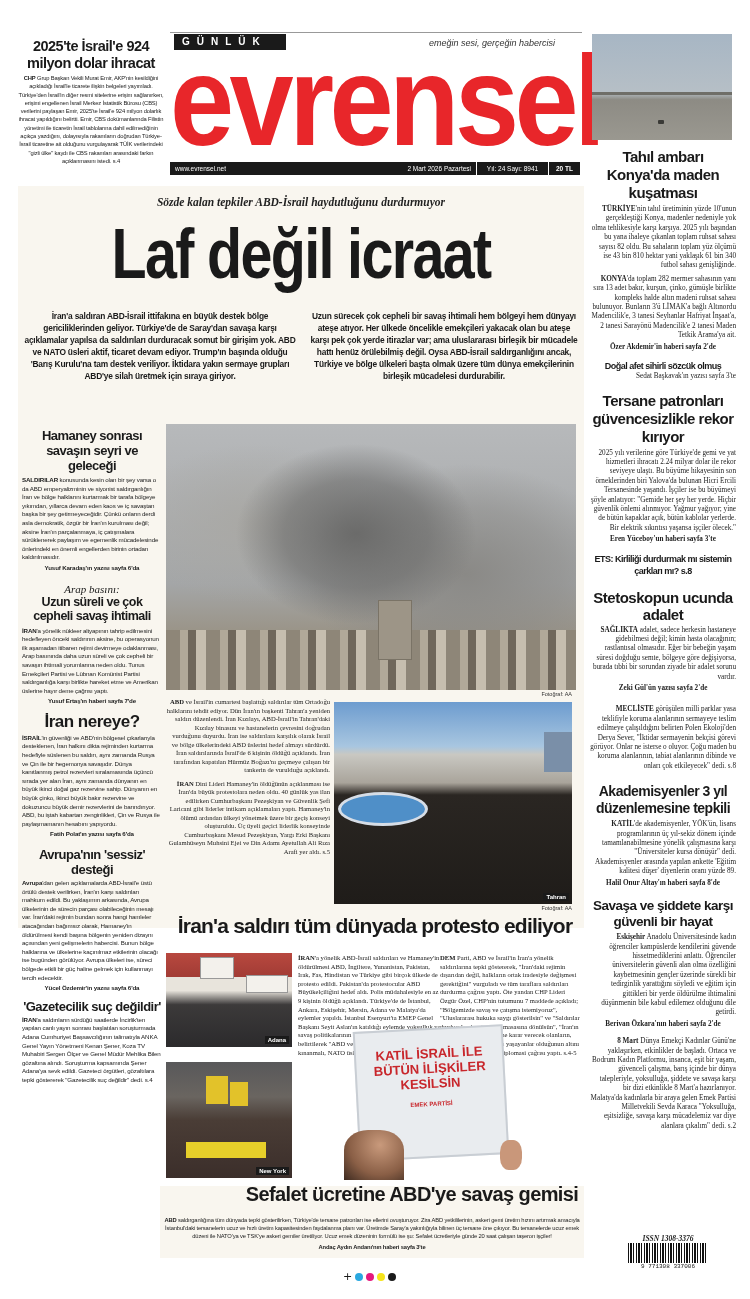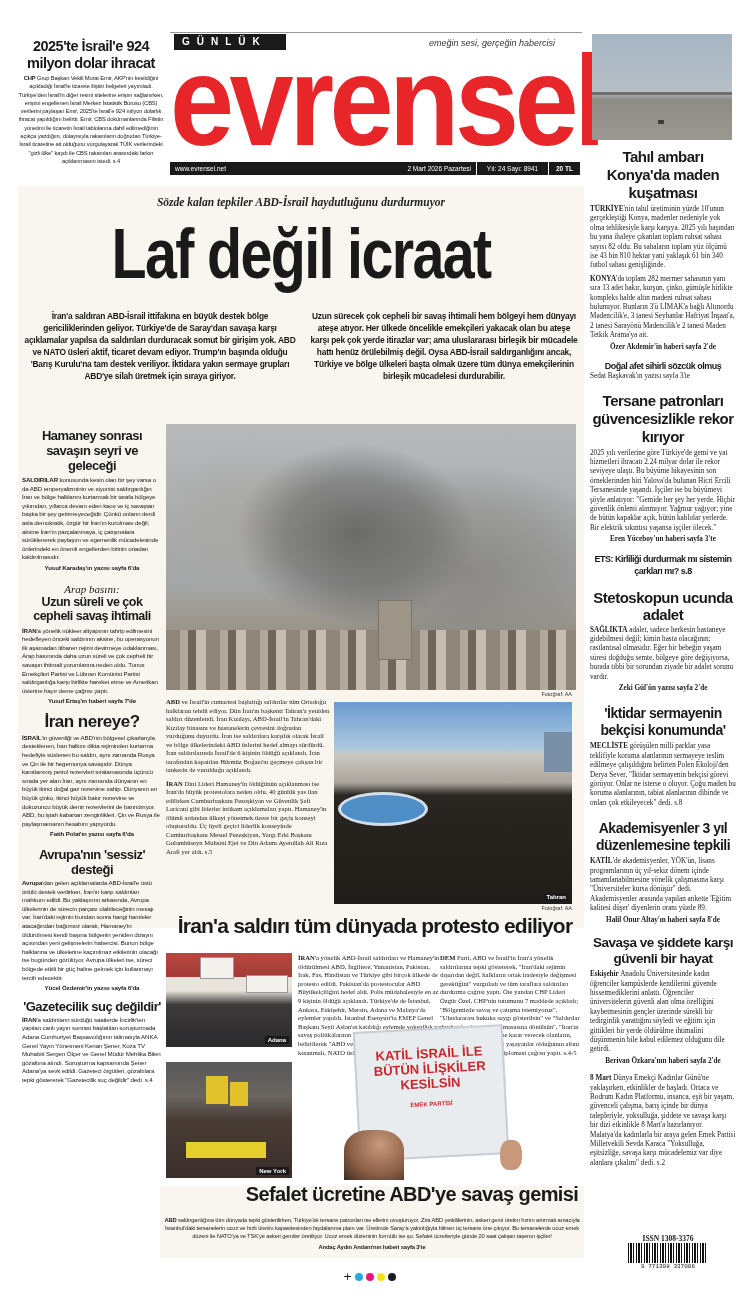--- a/index.html
+++ b/index.html
@@ -1,20 +1,20 @@
 <!DOCTYPE html>
 <html><head>
 <meta charset="utf-8">
 <style>
   * { box-sizing: border-box; margin: 0; padding: 0; }
   html, body { width: 750px; height: 1299px; background: #ffffff; overflow: hidden; }
   body { position: relative; font-family: "Liberation Serif", serif; color: #1a1a1a; }
   .abs { position: absolute; }
   .hl { font-family: "Liberation Sans", sans-serif; font-weight: bold; color: #1a1a1a; text-align: center; letter-spacing: -0.5px; }
-  .body-serif { font-family: "Liberation Serif", serif; font-size: 7.2px; line-height: 9.4px; text-align: left; color: #222; }
+  .body-serif { font-family: "Liberation Serif", serif; font-size: 7.2px; line-height: 9.4px; text-align: right; color: #222; }
   .body-sans { font-family: "Liberation Sans", sans-serif; font-size: 6.2px; line-height: 8.6px; text-align: left; color: #222; letter-spacing: -0.15px; }
   .lead { font-weight: bold; }
   .credit { font-weight: bold; text-align: center; }
   .cream { background: #f9f6ef; }
 
   
   #masthead-gunluk { left: 174px; top: 34px; width: 112px; height: 16px; background: #1a1a1a; color: #fff; font-family: "Liberation Sans", sans-serif; font-weight: bold; font-size: 10px; letter-spacing: 7px; line-height: 16px; padding-left: 8px; }
   #masthead-slogan { left: 400px; top: 38px; width: 155px; font-family: "Liberation Sans", sans-serif; font-style: italic; font-size: 9px; color: #333; text-align: right; }
   #masthead-logo { left: 170px; top: 42px; width: 412px; height: 118px; font-family: "Liberation Sans", sans-serif; font-weight: bold; font-size: 128px; line-height: 118px; color: #e8262a; letter-spacing: -5px; transform: scaleX(0.9); transform-origin: left center; white-space: nowrap; }
   #masthead-bar { left: 170px; top: 162px; width: 410px; height: 13px; background: #1a1a1a; color: #fff; font-family: "Liberation Sans", sans-serif; font-size: 6.5px; line-height: 13px; display: flex; }
@@ -188,36 +188,35 @@
     <div class="hl" style="font-size:9px; line-height:12px;">ETS: Kirliliği durdurmak mı sistemin çarkları mı? s.8</div>
   </div>
 
   <div style="margin-top:12px;">
     <div class="hl" style="font-size:15px; line-height:17px;">Stetoskopun ucunda adalet</div>
     <div class="body-serif" style="margin-top:3px;"><span class="lead">SAĞLIKTA</span><span> adalet, sadece herkesin hastaneye gidebilmesi değil; kimin hasta olacağının; rastlantısal olmasıdır. Eğer bir bebeğin yaşam süresi doğduğu semte, bölgeye göre değişiyorsa, burada tıbbi bir sorundan ziyade bir adalet sorunu vardır.</span></div>
     <div class="body-serif credit" style="margin-top:2px;">Zeki Gül'ün yazısı sayfa 2'de</div>
   </div>
 
   <div style="margin-top:12px;">
-    <div class="hl" style="font-size:14px; line-height:17px;">'İktidar sermayenin bekçisi konumunda'</div>
     <div class="body-serif" style="margin-top:3px;"><span class="lead">MECLİSTE</span><span> görüşülen milli parklar yasa teklifiyle koruma alanlarının sermayeye teslim edilmeye çalışıldığını belirten Polen Ekoloji'den Derya Sever, "İktidar sermayenin bekçisi görevi görüyor. Onlar ne isterse o oluyor. Çoğu maden bu koruma alanlarının, tabiat alanlarının dibinde ve onları çok etkileyecek" dedi. s.8</span></div>
   </div>
 
   <div style="margin-top:12px;">
     <div class="hl" style="font-size:14px; line-height:17px;">Akademisyenler 3 yıl düzenlemesine tepkili</div>
     <div class="body-serif" style="margin-top:3px;"><span class="lead">KATİL</span><span>'de akademisyenler, YÖK'ün, lisans programlarının üç yıl-sekiz dönem içinde tamamlanabilmesine yönelik çalışmasına karşı "Üniversiteler kursa dönüşür" dedi. Akademisyenler arasında yapılan ankette 'Eğitim kalitesi düşer' diyenlerin oranı yüzde 89.</span></div>
     <div class="body-serif credit" style="margin-top:2px;">Halil Onur Altay'ın haberi sayfa 8'de</div>
   </div>
 
   <div style="margin-top:10px;">
     <div class="hl" style="font-size:13.5px; line-height:16px;">Savaşa ve şiddete karşı güvenli bir hayat</div>
     <div class="body-serif" style="margin-top:3px;"><span class="lead">Eskişehir</span><span> Anadolu Üniversitesinde kadın öğrenciler kampüslerde kendilerini güvende hissetmediklerini anlattı. Öğrenciler üniversitelerin güvenli alan olma özelliğini kaybetmesinin gençler üzerinde sürekli bir tedirginlik yarattığını söyledi ve eğitim için gittikleri bir yerde öldürülme ihtimalini düşünmenin bile kabul edilemez olduğunu dile getirdi.</span></div>
     <div class="body-serif credit" style="margin-top:2px;">Berivan Özkara'nın haberi sayfa 2'de</div>
   </div>
 
   <div style="margin-top:8px;">
     <div class="body-serif"><span class="lead">8 Mart</span><span> Dünya Emekçi Kadınlar Günü'ne yaklaşırken, etkinlikler de başladı. Ortaca ve Bodrum Kadın Platformu, insanca, eşit bir yaşam, güvenceli çalışma, barış içinde bir dünya talepleriyle, yoksulluğa, şiddete ve savaşa karşı bir dizi etkinlikle 8 Mart'a hazırlanıyor. Malatya'da kadınlarla bir araya gelen Emek Partisi Milletvekili Sevda Karaca "Yoksulluğa, eşitsizliğe, savaşa karşı mücadelemiz var diye alanlara çıkalım" dedi. s.2</span></div>
   </div>
 </div>
 
-<div class="abs" style="left:628px; top:1234px; width:80px; font-family:'Liberation Serif',serif; font-weight:bold; font-size:7.5px; text-align:center;">ISSN 1308-3376</div>
+<div class="abs" style="left:628px; top:1234px; width:80px; font-family:'Liberation Serif',serif; font-weight:bold; font-size:7.5px; text-align:center;font-style:italic;">ISSN 1308-3376</div>
 <div class="abs" style="left:628px; top:1243px; width:80px; height:20px; background:repeating-linear-gradient(90deg,#111 0 1px,#fff 1px 2px,#111 2px 4px,#fff 4px 5px,#111 5px 6px,#fff 6px 8px);"></div>
 <div class="abs" style="left:624px; top:1263px; width:88px; font-family:'Liberation Mono',monospace; font-size:6px; text-align:center;">9 771308 337006</div>
 
 </body></html>

